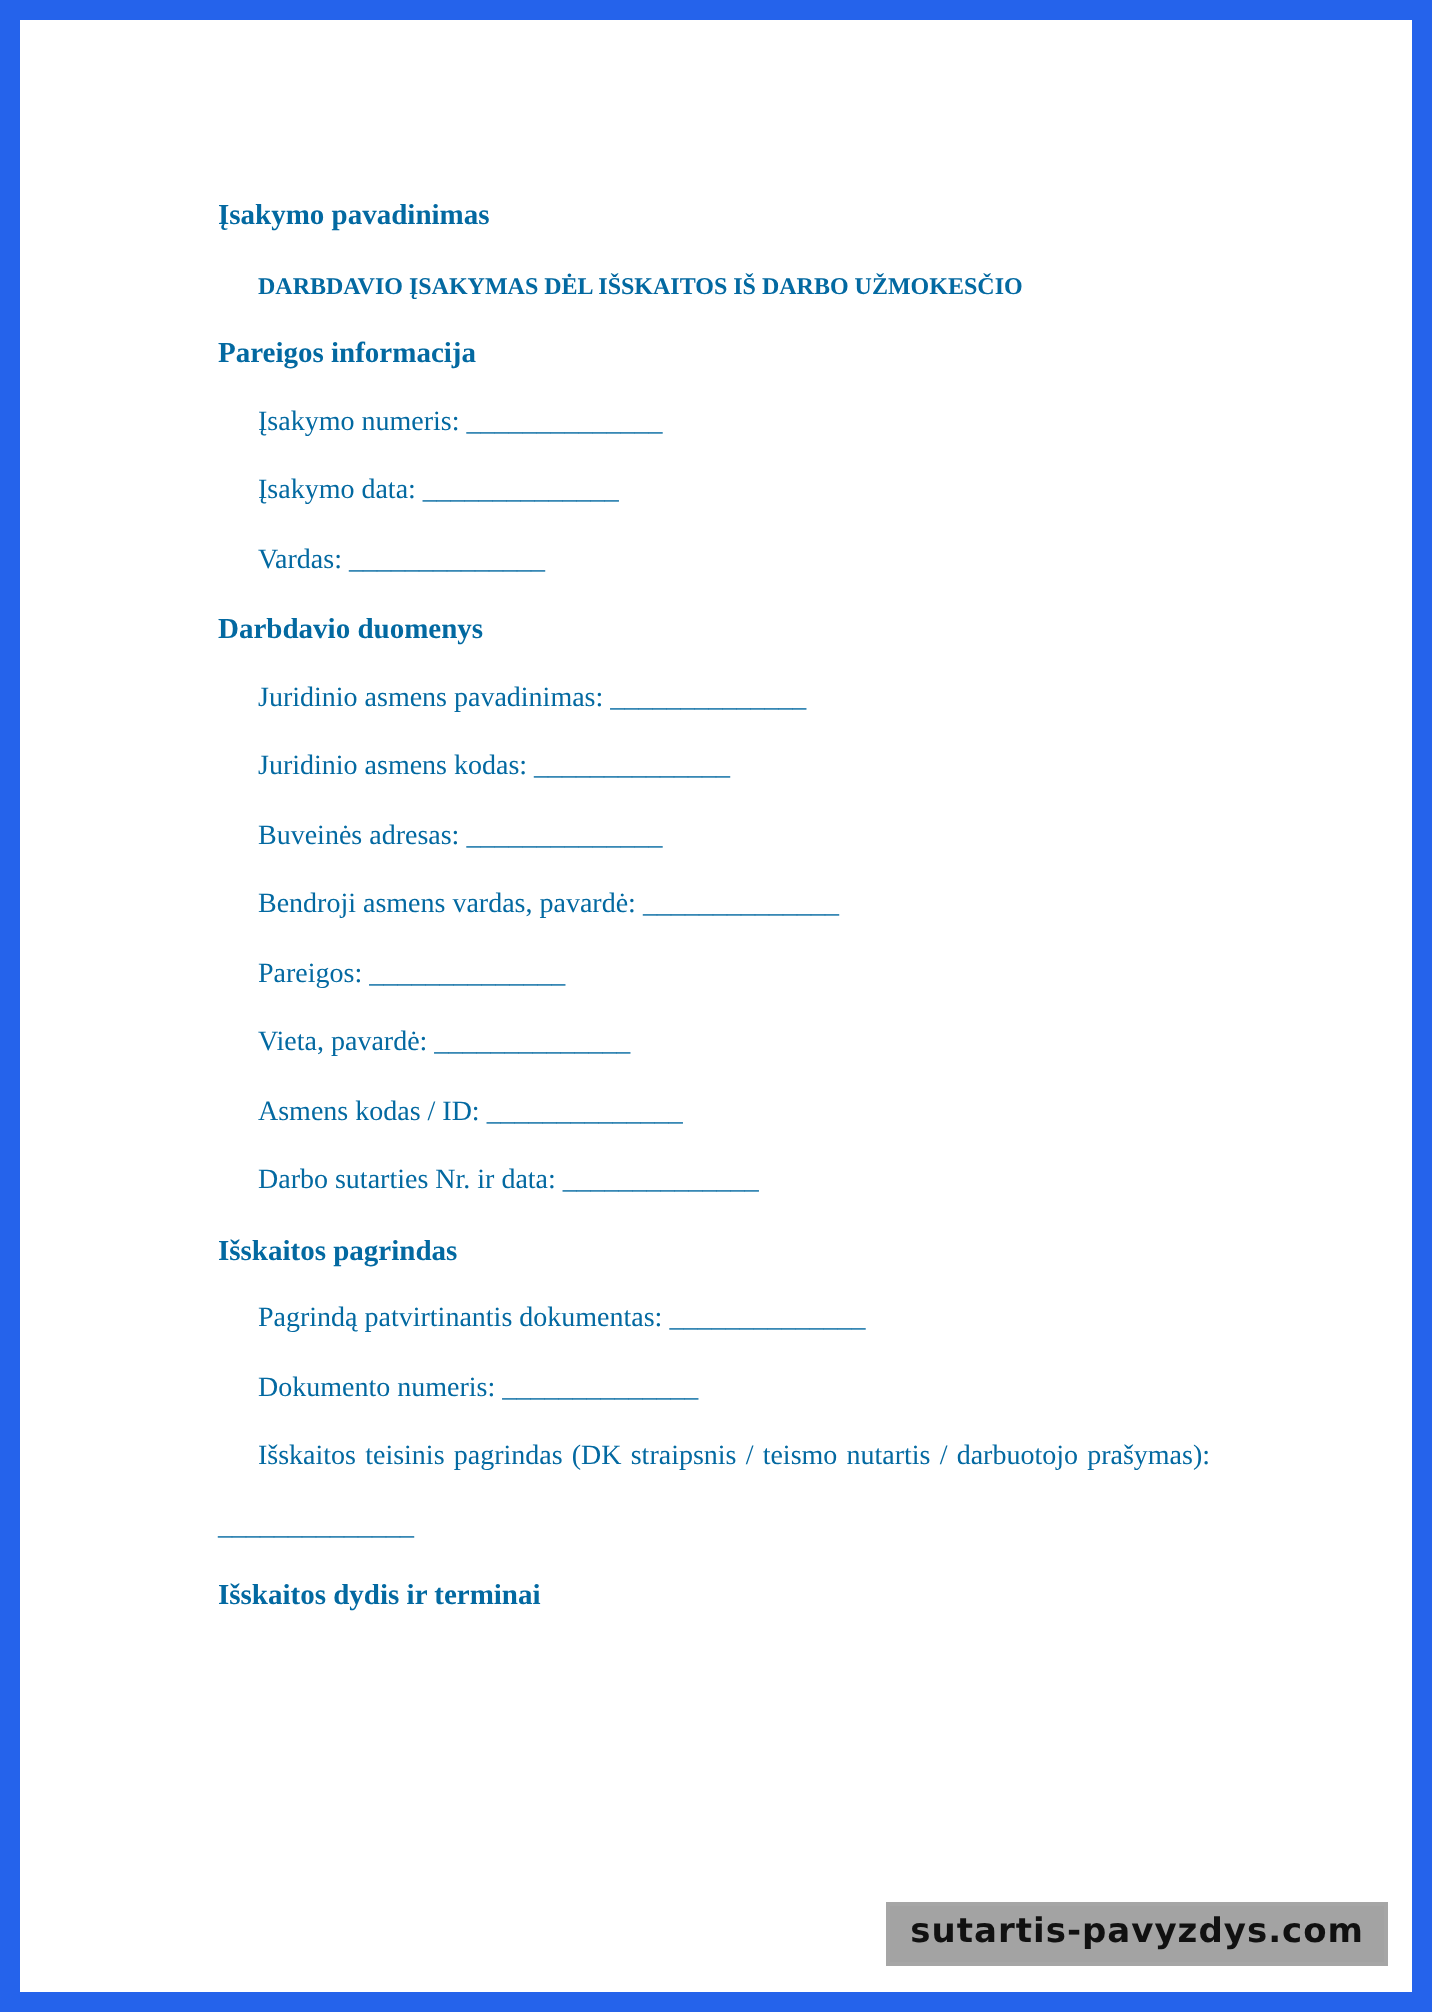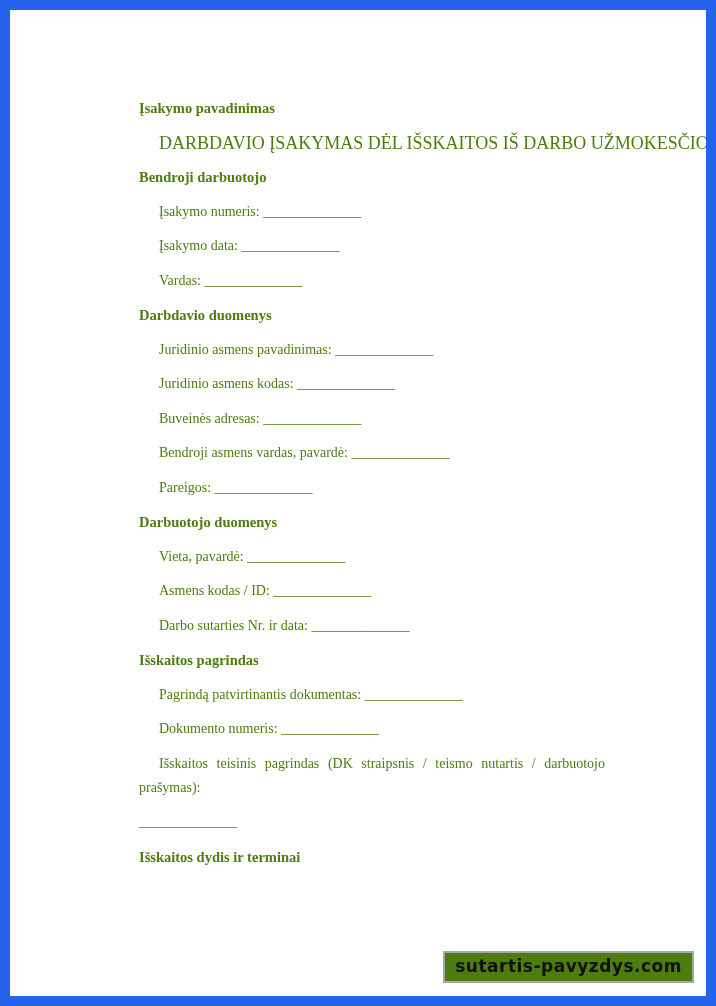--- a/index.html
+++ b/index.html
@@ -24,64 +24,64 @@
     font-size: 14px;
     line-height: 24px;
   }
   .doc p { margin: 0 0 10.5px 0; }
   .heading {
     font-weight: bold;
     font-size: 14.5px;
   }
   .title-line {
     text-indent: 20px;
-    font-size: 18px;
+    font-size: 12px;
     white-space: nowrap;
+    font-weight: bold;
   }
   .field-line { text-indent: 20px; }
   .just-line {
     text-indent: 20px;
     text-align: justify;
     text-align-last: justify;
     margin-bottom: 0;
   }
   .cont-line { margin-bottom: 10.5px; }
   .badge {
     position: absolute;
     right: 12px;
     bottom: 13px;
-    background: #4d7c0f;
+    background: #a3a3a3;
     border: 2px solid #a6a6a6;
     padding: 2px 10px 4px 10px;
     font-family: "DejaVu Sans", "Liberation Sans", sans-serif;
     font-weight: bold;
     font-size: 17px;
     color: #111111;
     letter-spacing: 0.5px;
     line-height: 22px;
   }
 </style>
 </head>
 <body>
 
 <div class="page" style="border-color: rgb(37, 99, 235);">
-  <div class="doc" style="color: #4d7c0f; margin-left: 30px;">
+  <div class="doc" style="color: #0369a1;">
       <p class="heading">Įsakymo pavadinimas</p>
       <p class="title-line">DARBDAVIO ĮSAKYMAS DĖL IŠSKAITOS IŠ DARBO UŽMOKESČIO</p>
-      <p class="heading">Bendroji darbuotojo</p>
+      <p class="heading">Pareigos informacija</p>
       <p class="field-line"><span>Įsakymo numeris:</span> <span>______________</span></p>
       <p class="field-line"><span>Įsakymo data:</span> <span>______________</span></p>
       <p class="field-line"><span>Vardas:</span> <span>______________</span></p>
       <p class="heading">Darbdavio duomenys</p>
       <p class="field-line"><span>Juridinio asmens pavadinimas:</span> <span>______________</span></p>
       <p class="field-line"><span>Juridinio asmens kodas:</span> <span>______________</span></p>
       <p class="field-line"><span>Buveinės adresas:</span> <span>______________</span></p>
       <p class="field-line"><span>Bendroji asmens vardas, pavardė:</span> <span>______________</span></p>
       <p class="field-line"><span>Pareigos:</span> <span>______________</span></p>
-      <p class="heading">Darbuotojo duomenys</p>
       <p class="field-line"><span>Vieta, pavardė:</span> <span>______________</span></p>
       <p class="field-line"><span>Asmens kodas / ID:</span> <span>______________</span></p>
       <p class="field-line"><span>Darbo sutarties Nr. ir data:</span> <span>______________</span></p>
       <p class="heading">Išskaitos pagrindas</p>
       <p class="field-line"><span>Pagrindą patvirtinantis dokumentas:</span> <span>______________</span></p>
       <p class="field-line"><span>Dokumento numeris:</span> <span>______________</span></p>
       <p class="just-line">Išskaitos teisinis pagrindas (DK straipsnis / teismo nutartis / darbuotojo prašymas):</p>
       <p class="cont-line">______________</p>
       <p class="heading">Išskaitos dydis ir terminai</p>
     </div>

